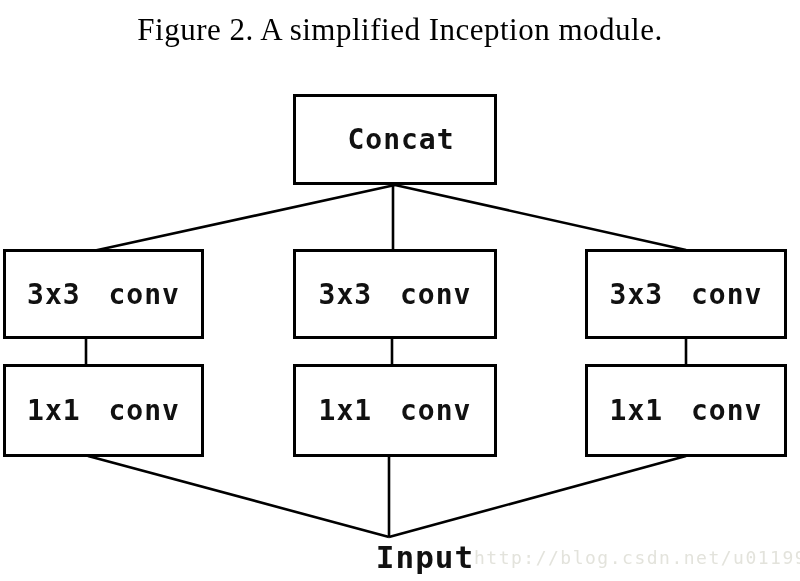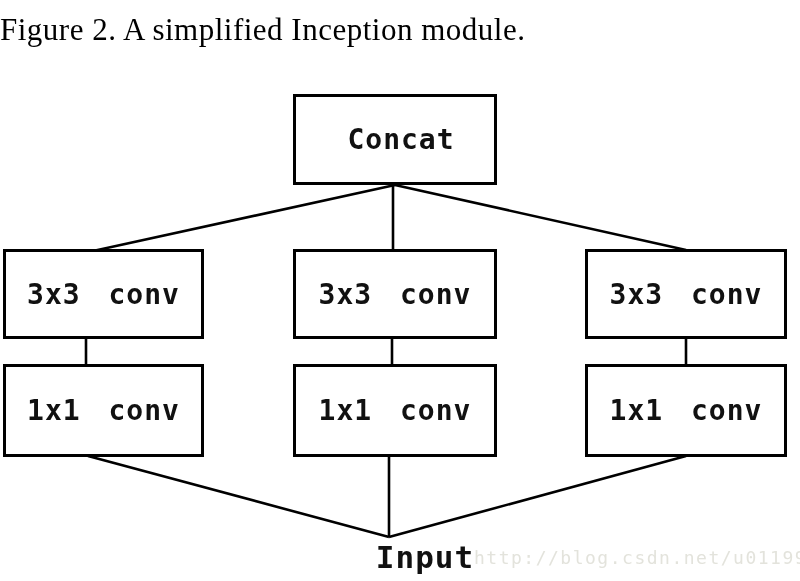--- a/index.html
+++ b/index.html
@@ -13,21 +13,21 @@
     height: 581px;
     background: #ffffff;
     overflow: hidden;
     font-family: "DejaVu Sans Mono", monospace;
   }
   .figure-caption {
     position: absolute;
     top: 12px;
     left: 0;
     width: 100%;
-    text-align: left;
+    text-align: center;
     font-family: "Liberation Serif", serif;
     font-size: 31px;
     color: #000000;
     letter-spacing: 0.5px;
   }
   .edges-svg {
     position: absolute;
     top: 0;
     left: 0;
     width: 800px;

